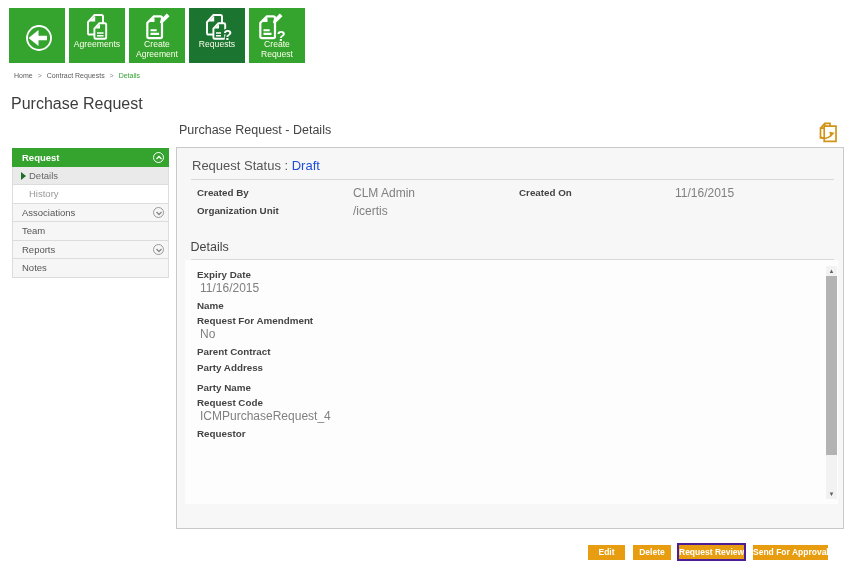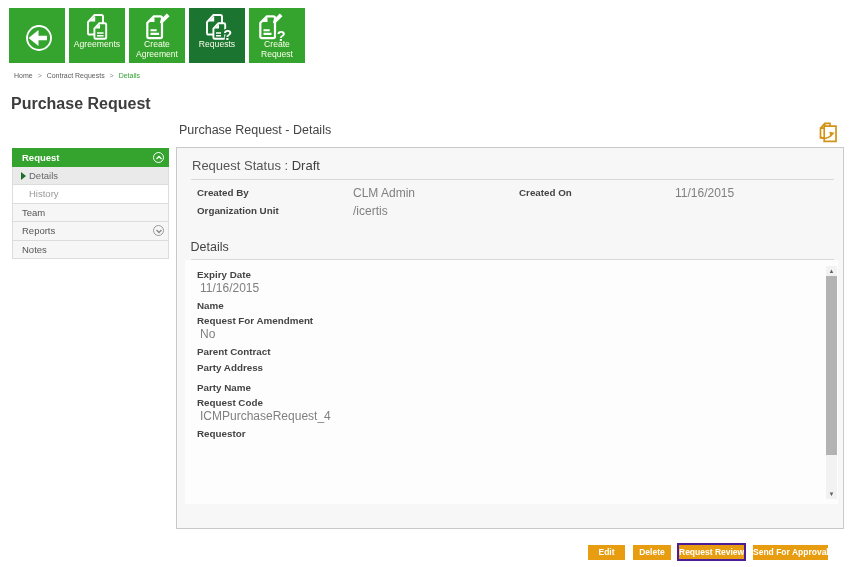--- a/index.html
+++ b/index.html
@@ -1,35 +1,35 @@
 <!DOCTYPE html>
 <html><head>
 <meta charset="utf-8">
 <style>
 * { margin:0; padding:0; box-sizing:border-box; }
 html,body { width:850px; height:567px; background:#fff; font-family:"Liberation Sans", sans-serif; position:relative; overflow:hidden; }
 .crumb { position:absolute; top:71.5px; left:14px; font-size:7px; color:#5a5a5a; }
 .crumb .sep { color:#888; margin:0 3px; }
 .crumb .grn { color:#35a135; }
-h1 { position:absolute; top:95px; left:11px; font-size:16px; font-weight:700; color:#3d3d3d; letter-spacing:0px; }
+h1 { position:absolute; top:95px; left:11px; font-size:16px; font-weight:400; color:#3d3d3d; letter-spacing:0px; }
 .ptitle { position:absolute; top:123px; left:179px; font-size:12.5px; color:#444; }
 
 .side { position:absolute; left:12px; top:148px; width:157px; }
 .srow { position:relative; width:100%; height:18.5px; border:1px solid #dcdcdc; border-top:none; background:#f6f6f6; font-size:9.5px; color:#555; line-height:18px; padding-left:9px; }
 .srow.hdr { background:#34a42f; border:1px solid #34a42f; color:#fff; font-weight:bold; }
 .srow.sub1 { background:#eaeaea; color:#666; padding-left:16px; }
 .srow.sub2 { background:#fff; color:#999; padding-left:16px; }
 .chev { position:absolute; right:4px; top:50%; margin-top:-5.5px; width:11px; height:11px; border-radius:50%; border:1px solid #999; color:#888; text-align:center; }
 .chev svg { position:absolute; left:0.5px; top:1px; }
 .hdr .chev { border-color:#fff; color:#fff; }
 .tri { position:absolute; left:8px; top:5px; width:0; height:0; border-left:5px solid #1b6f2b; border-top:4px solid transparent; border-bottom:4px solid transparent; }
 
 .panel { position:absolute; left:176px; top:147px; width:668px; height:382px; background:#f7f7f7; border:1px solid #c9c9c9; }
 .rstatus { position:absolute; left:15px; top:10px; font-size:13px; color:#555; }
-.rstatus .grn { color:#404040; }
+.rstatus .grn { color:#1d4ed8; }
 .hr1 { position:absolute; left:14px; right:9px; top:31px; border-top:1px solid #d8d8d8; }
 .flabel { position:absolute; font-size:9.8px; font-weight:bold; color:#444; }
 .fval { position:absolute; font-size:12px; color:#808080; }
 .dtl { position:absolute; left:13.5px; top:91.5px; font-size:12.5px; color:#444; }
 .hr2 { position:absolute; left:14px; right:9px; top:111px; border-top:1px solid #d8d8d8; }
 .scroll { position:absolute; left:8px; top:112px; width:653px; height:244px; background:#fdfdfd; }
 .sbar { position:absolute; right:6px; top:118px; width:11px; height:233px; background:#f2f2f2; }
 .sthumb { position:absolute; left:0px; top:10px; width:11px; height:179px; background:#b3b3b3; }
 .sarrow { position:absolute; left:0; width:11px; text-align:center; font-size:6px; color:#606060; }
 
@@ -123,20 +123,27 @@
 <div class="side">
   <div class="srow hdr" style="border-top:1px solid #34a42f;">Request
     <span class="chev">
         <svg width="8" height="8" viewBox="0 0 8 8">
           <path d="M1.5 5 L4 2.5 L6.5 5" fill="none" stroke="#fff" stroke-width="1.3"></path>
         </svg>
       </span>
   </div>
   <div class="srow sub1"><span class="tri"></span>Details</div>
   <div class="srow sub2">History</div>
+  <div class="srow">Associations
+    <span class="chev">
+        <svg width="8" height="8" viewBox="0 0 8 8">
+          <path d="M1.5 3 L4 5.5 L6.5 3" fill="none" stroke="#888" stroke-width="1.3"></path>
+        </svg>
+      </span>
+  </div>
   <div class="srow">Team</div>
   <div class="srow">Reports
     <span class="chev">
         <svg width="8" height="8" viewBox="0 0 8 8">
           <path d="M1.5 3 L4 5.5 L6.5 3" fill="none" stroke="#888" stroke-width="1.3"></path>
         </svg>
       </span>
   </div>
   <div class="srow">Notes</div>
 </div>

